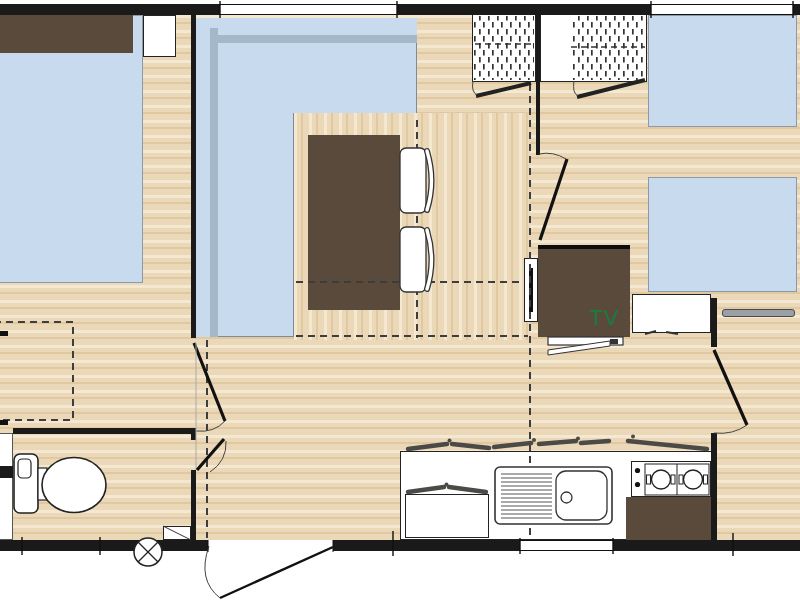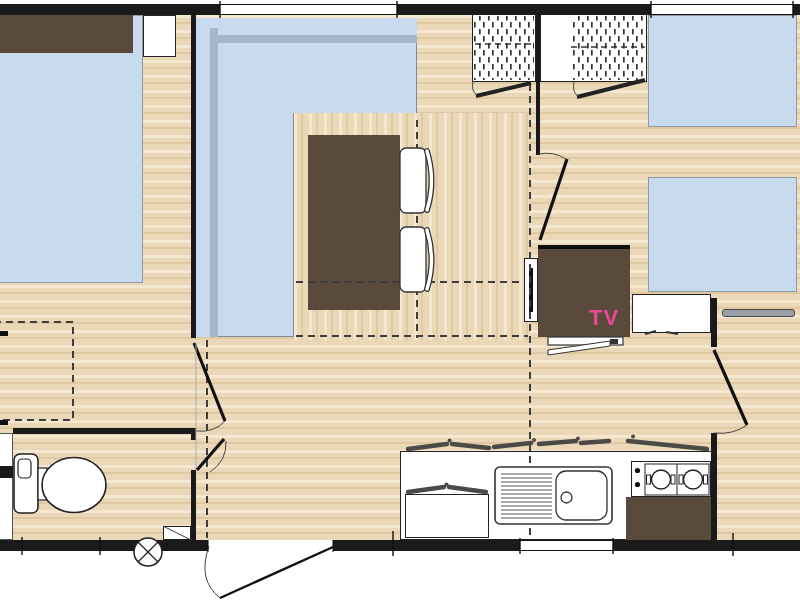--- a/index.html
+++ b/index.html
@@ -11,21 +11,21 @@
      var(--floor-dark,#e0c8a0) 7px 9px, var(--floor-base,#ebd8b8) 9px 15px);}
   .floor-v{background:repeating-linear-gradient(to right,
      var(--floor-light,#f4e8d0) 0 3px, var(--floor-base,#ebd8b8) 3px 7px,
      var(--floor-dark,#e0c8a0) 7px 9px, var(--floor-base,#ebd8b8) 9px 15px);}
   .wall{background:var(--wall,#1a1a1a);}
   .blue{background:var(--furniture-blue,#c8dbee);}
   .blue-shade{background:var(--furniture-blue-shade,#a4b8ca);}
   .brown{background:var(--wood-brown,#5a4a3c);}
   .whitebox{background:var(--fixture-white,#fff);border:1.5px solid var(--line-dark,#222);}
   .win{background:#fff;border-top:1.5px solid #111;border-bottom:1.5px solid #111;}
-  #tv-label{color:#ec4899;font-size:22px;font-weight:700;letter-spacing:1px;}
+  #tv-label{color:#15803d;font-size:22px;font-weight:400;letter-spacing:1px;}
   svg{position:absolute;left:0;top:0;}
 </style>
 </head>
 <body>
 
 <div id="plan">
 
   <div class="abs floor-h" style="left:0;top:15px;width:800px;height:525px;"></div>
   <div class="abs floor-v" style="left:294px;top:113px;width:236px;height:227px;"></div>
 

